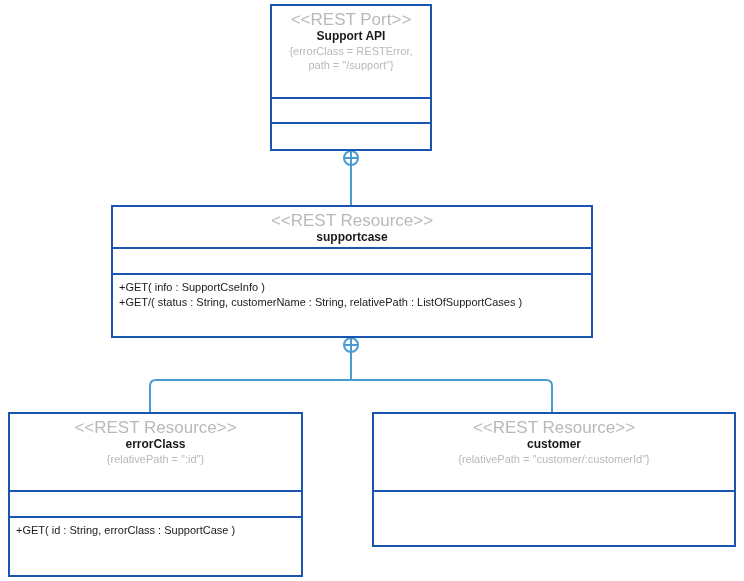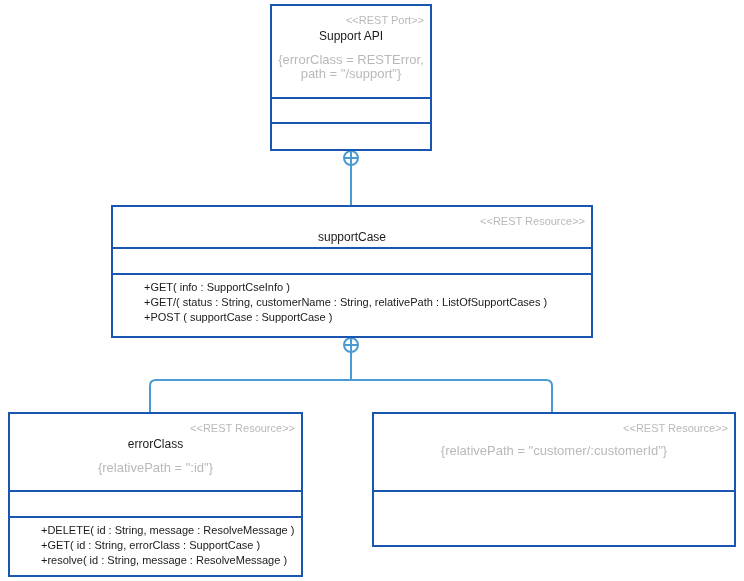--- a/index.html
+++ b/index.html
@@ -35,45 +35,42 @@
     display: flex;
     flex-direction: column;
   }
   .compartment {
     box-sizing: border-box;
     border-bottom: 2px solid #1a56b0;
     padding: 4px 6px;
   }
   .compartment:last-child {
     border-bottom: none;
-    margin-left: 25px;
   }
   .head {
     text-align: center;
     padding-top: 7px;
     padding-bottom: 7px;
   }
   .stereotype {
-    font-size: 11px;
+    font-size: 17px;
     color: #b9b9b9;
     line-height: 14px;
-    text-align: right;
   }
   .cls-name {
     font-size: 12px;
-    font-weight: normal;
+    font-weight: bold;
     color: #1a1a1a;
     line-height: 16px;
     margin-top: 1px;
   }
   .props {
-    font-size: 13px;
+    font-size: 11px;
     color: #b9b9b9;
     line-height: 14px;
-    margin-top: 9px;
   }
   .empty-comp {
     height: 25px;
   }
   .ops {
     font-size: 11px;
     color: #1a1a1a;
     line-height: 15px;
     padding: 5px 6px 6px 6px;
     text-align: left;
@@ -111,49 +108,47 @@
         <div>path = "/support"}</div>
       </div>
     </div>
     <div class="compartment empty-comp"></div>
     <div class="compartment empty-comp"></div>
   </div>
 
   <div class="uml-class" style="left:111px; top:205px; width:482px; height:133px;">
     <div class="compartment head" style="height:42px;">
       <div class="stereotype">&lt;&lt;REST Resource&gt;&gt;</div>
-      <div class="cls-name">supportCase</div>
+      <div class="cls-name">supportcase</div>
     </div>
     <div class="compartment empty-comp" style="height:26px;"></div>
     <div class="compartment ops" style="flex:1 1 auto;">
       <div class="op-line">+GET( info : SupportCseInfo )</div>
       <div class="op-line">+GET/( status : String, customerName : String, relativePath : ListOfSupportCases )</div>
-      <div class="op-line">+POST ( supportCase : SupportCase )</div>
     </div>
   </div>
 
   <div class="uml-class" style="left:8px; top:412px; width:295px; height:165px;">
     <div class="compartment head" style="height:78px;">
       <div class="stereotype">&lt;&lt;REST Resource&gt;&gt;</div>
       <div class="cls-name">errorClass</div>
       <div class="props">
         <div>{relativePath = ":id"}</div>
       </div>
     </div>
     <div class="compartment empty-comp" style="height:26px;"></div>
     <div class="compartment ops" style="flex:1 1 auto;">
-      <div class="op-line">+DELETE( id : String, message : ResolveMessage )</div>
       <div class="op-line">+GET( id : String, errorClass : SupportCase )</div>
-      <div class="op-line">+resolve( id : String, message : ResolveMessage )</div>
     </div>
   </div>
 
   <div class="uml-class" style="left:372px; top:412px; width:364px; height:135px;">
     <div class="compartment head" style="height:78px;">
       <div class="stereotype">&lt;&lt;REST Resource&gt;&gt;</div>
+      <div class="cls-name">customer</div>
       <div class="props">
         <div>{relativePath = "customer/:customerId"}</div>
       </div>
     </div>
     <div class="compartment empty-comp" style="height:26px;"></div>
   </div>
 
 </div>
 
 </body></html>

